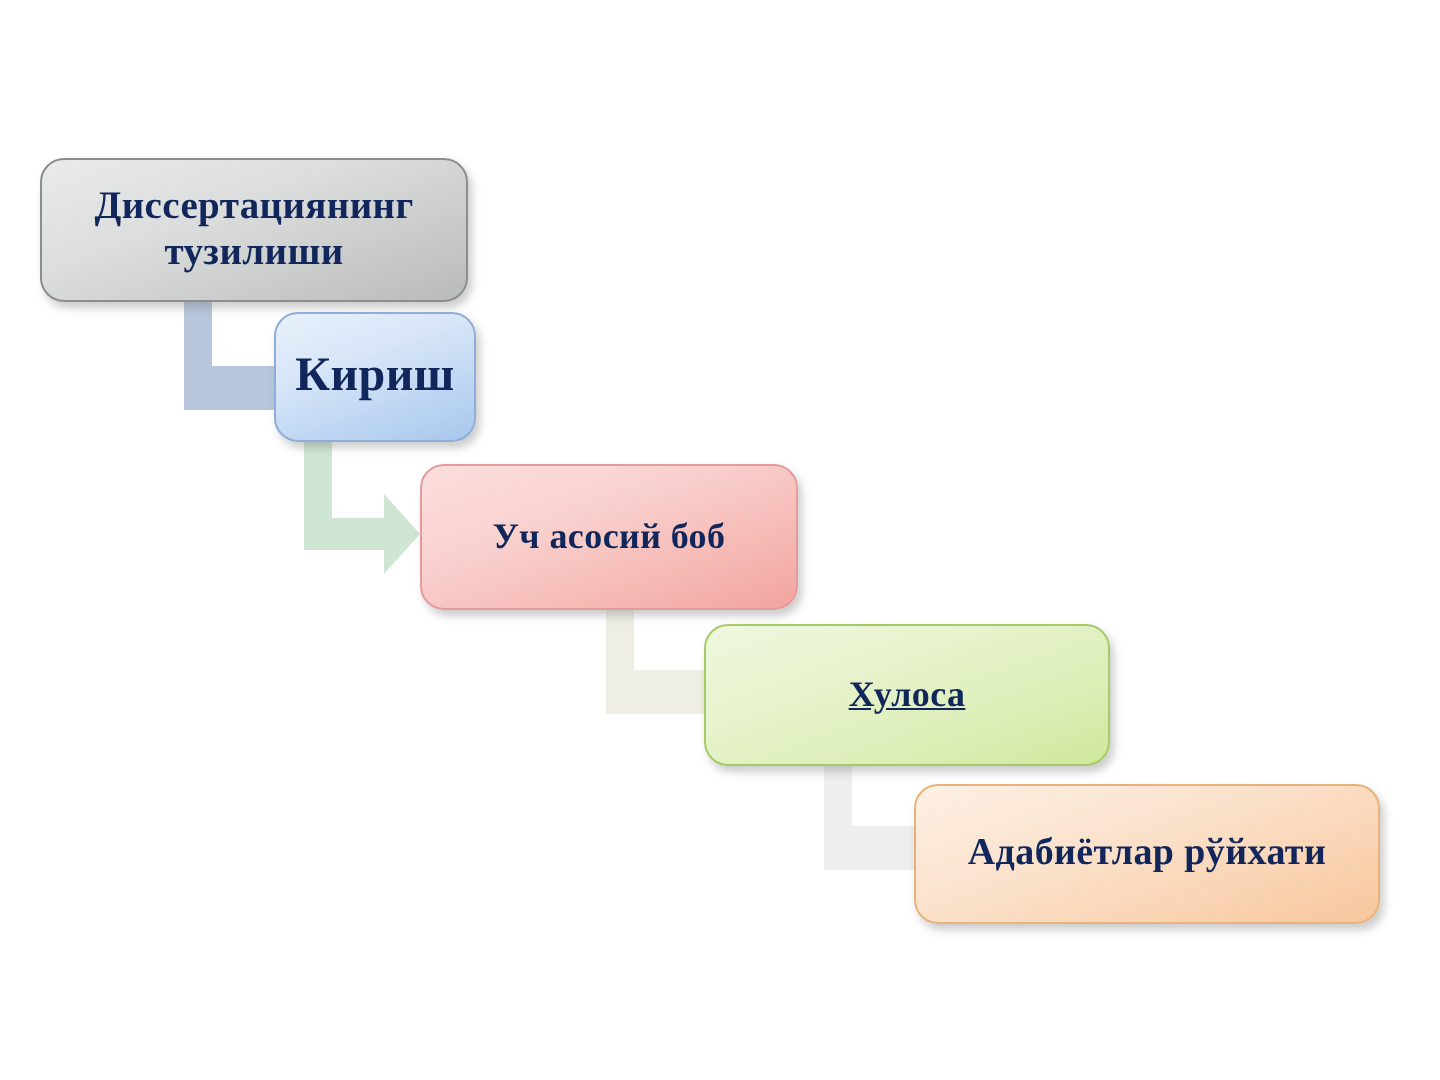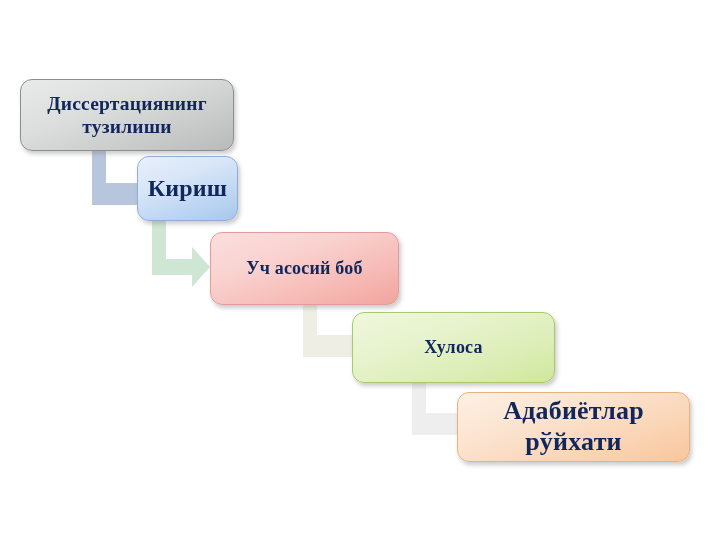--- a/index.html
+++ b/index.html
@@ -61,24 +61,25 @@
     left: 210px; top: 232px; width: 189px; height: 73px;
     font-size: 18px;
     border-color: #e49b9b;
     background: linear-gradient(160deg, #fbdede 0%, #f9d2d0 35%, #f6b9b4 72%, #f2a49e 100%);
   }
   .node.n4 {
     left: 352px; top: 312px; width: 203px; height: 71px;
     font-size: 18px;
     border-color: #a6c96a;
     background: linear-gradient(160deg, #f0f7dd 0%, #e7f3cd 35%, #dcedb5 72%, #cfe79b 100%);
+    text-decoration: underline;
   }
   .node.n5 {
     left: 457px; top: 392px; width: 233px; height: 70px;
-    font-size: 26px;
+    font-size: 19px;
     border-color: #e8b27c;
     background: linear-gradient(160deg, #fdf0e4 0%, #fbe4d0 35%, #fad4b4 72%, #f8c69c 100%);
   }
   .node .label {
     display: block;
     padding: 0 8px;
     white-space: pre-line;
   }
 </style>
 </head>

